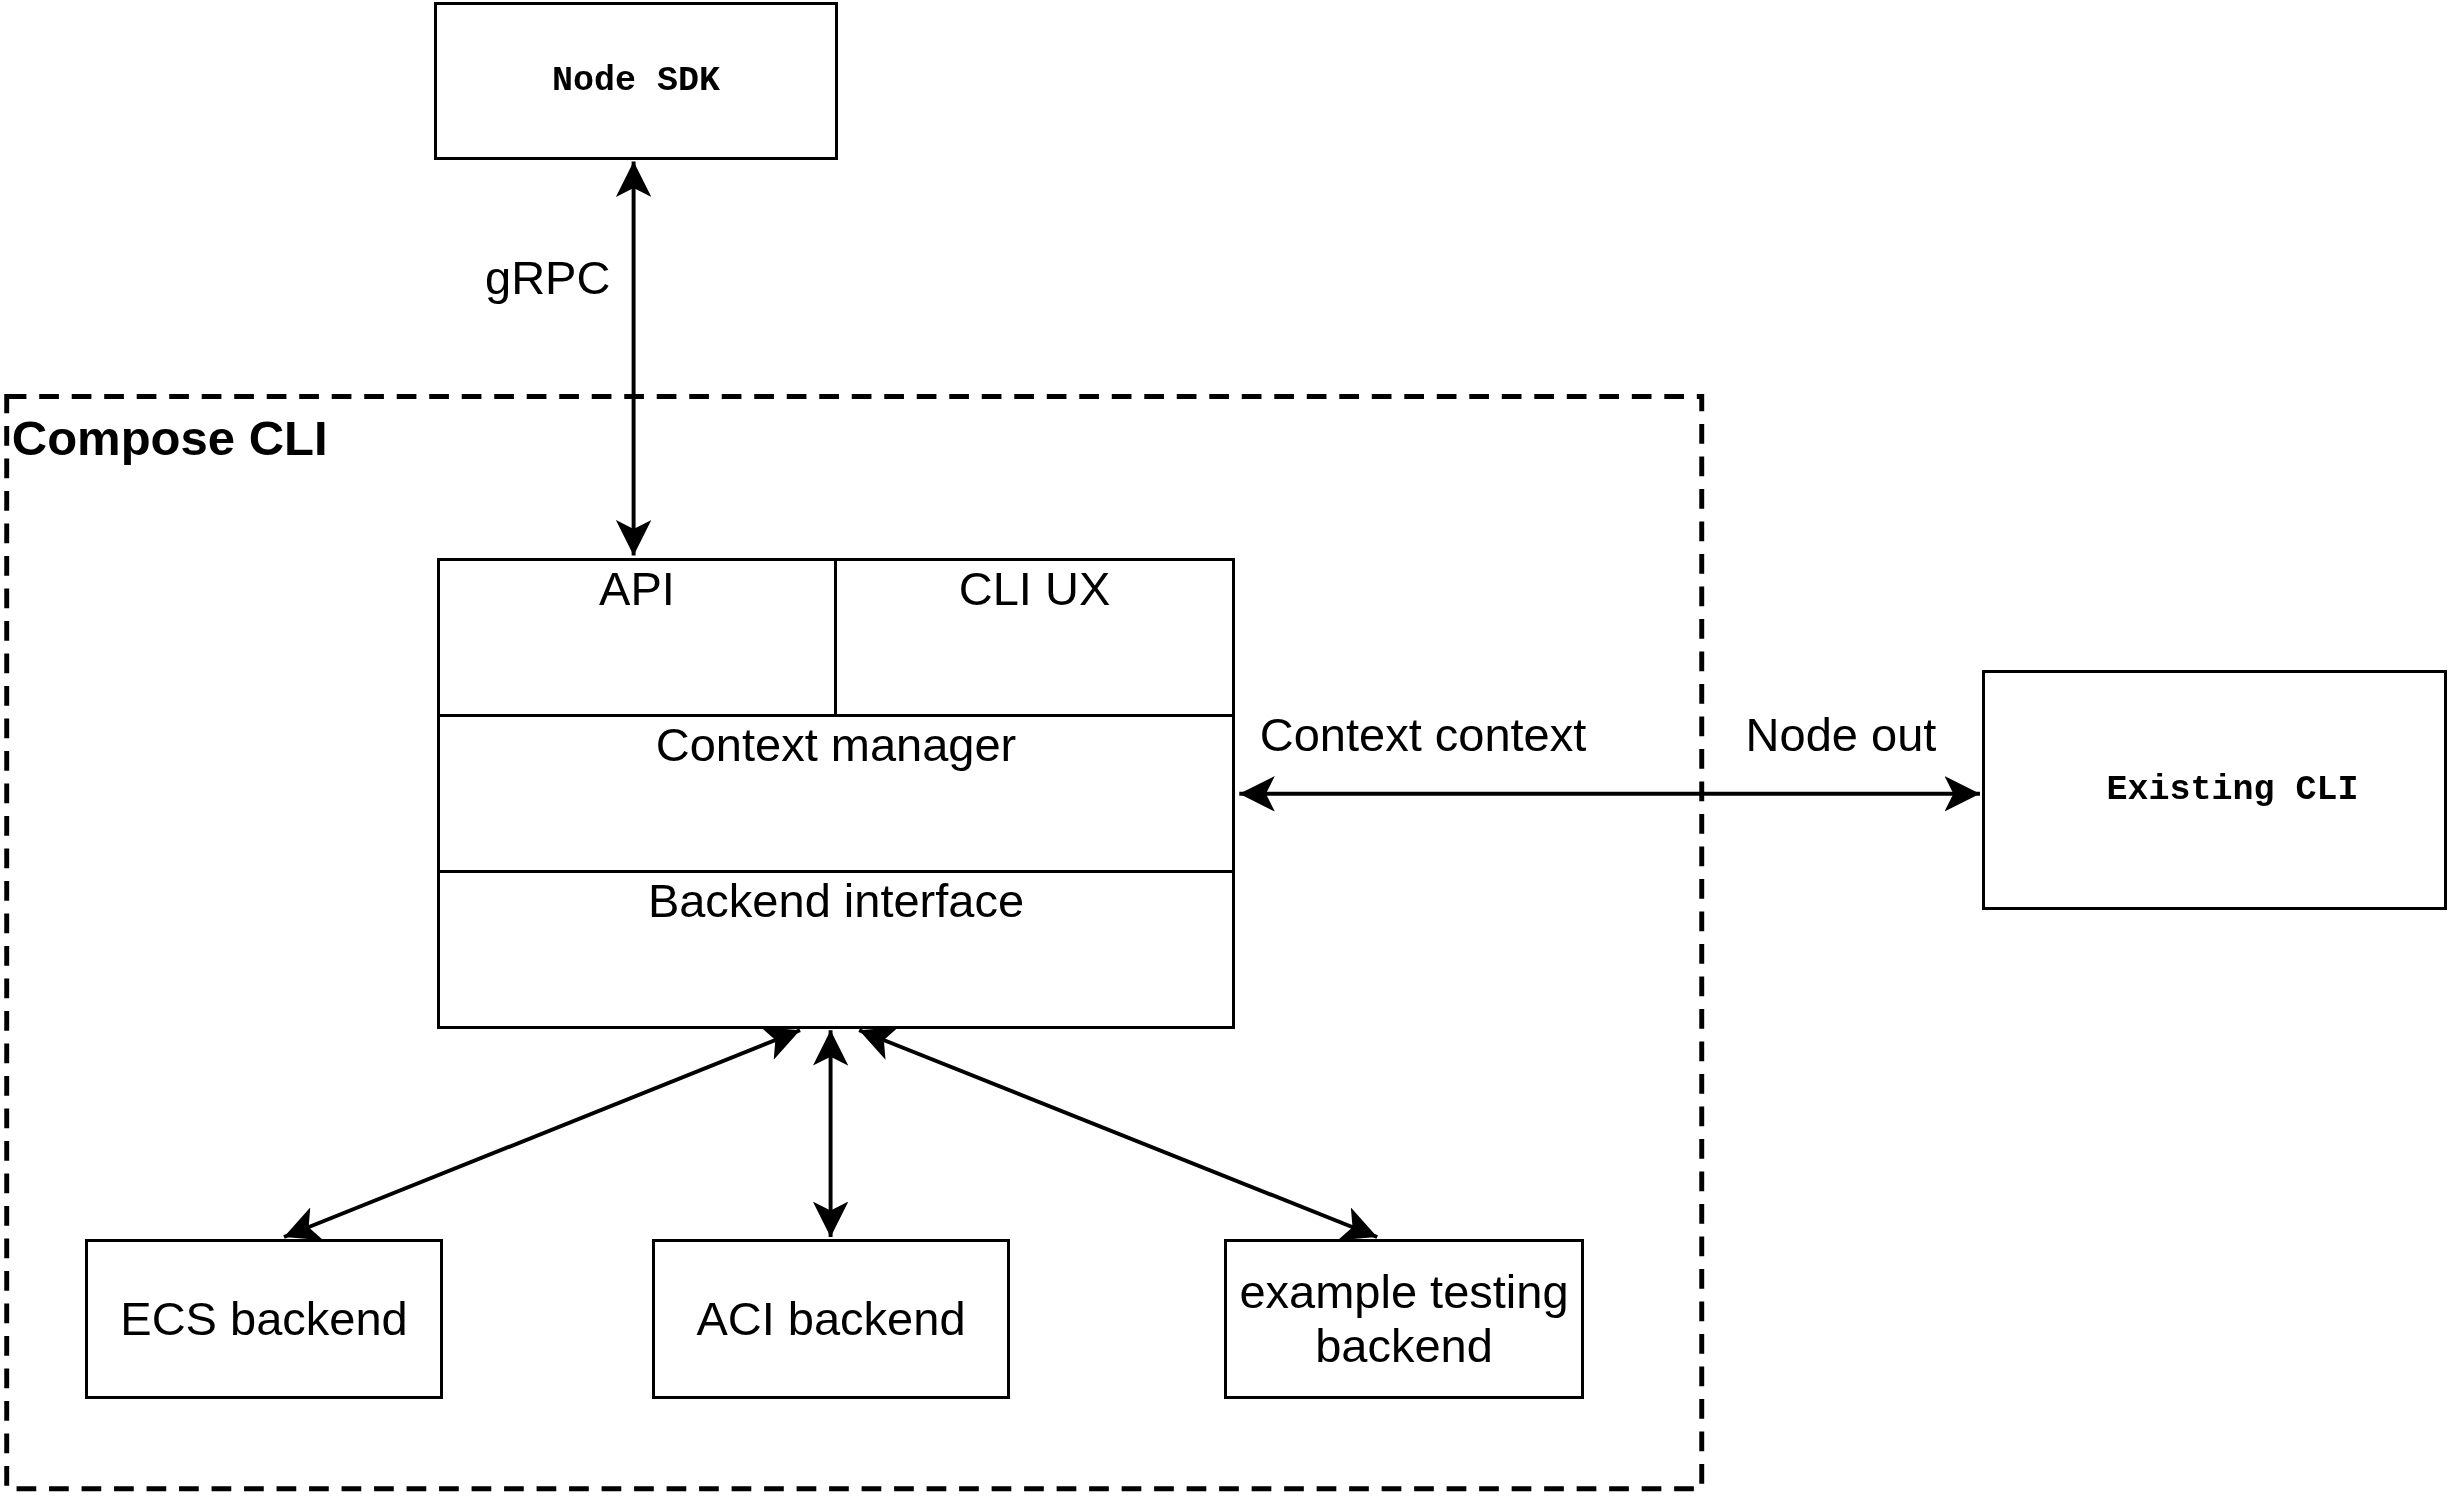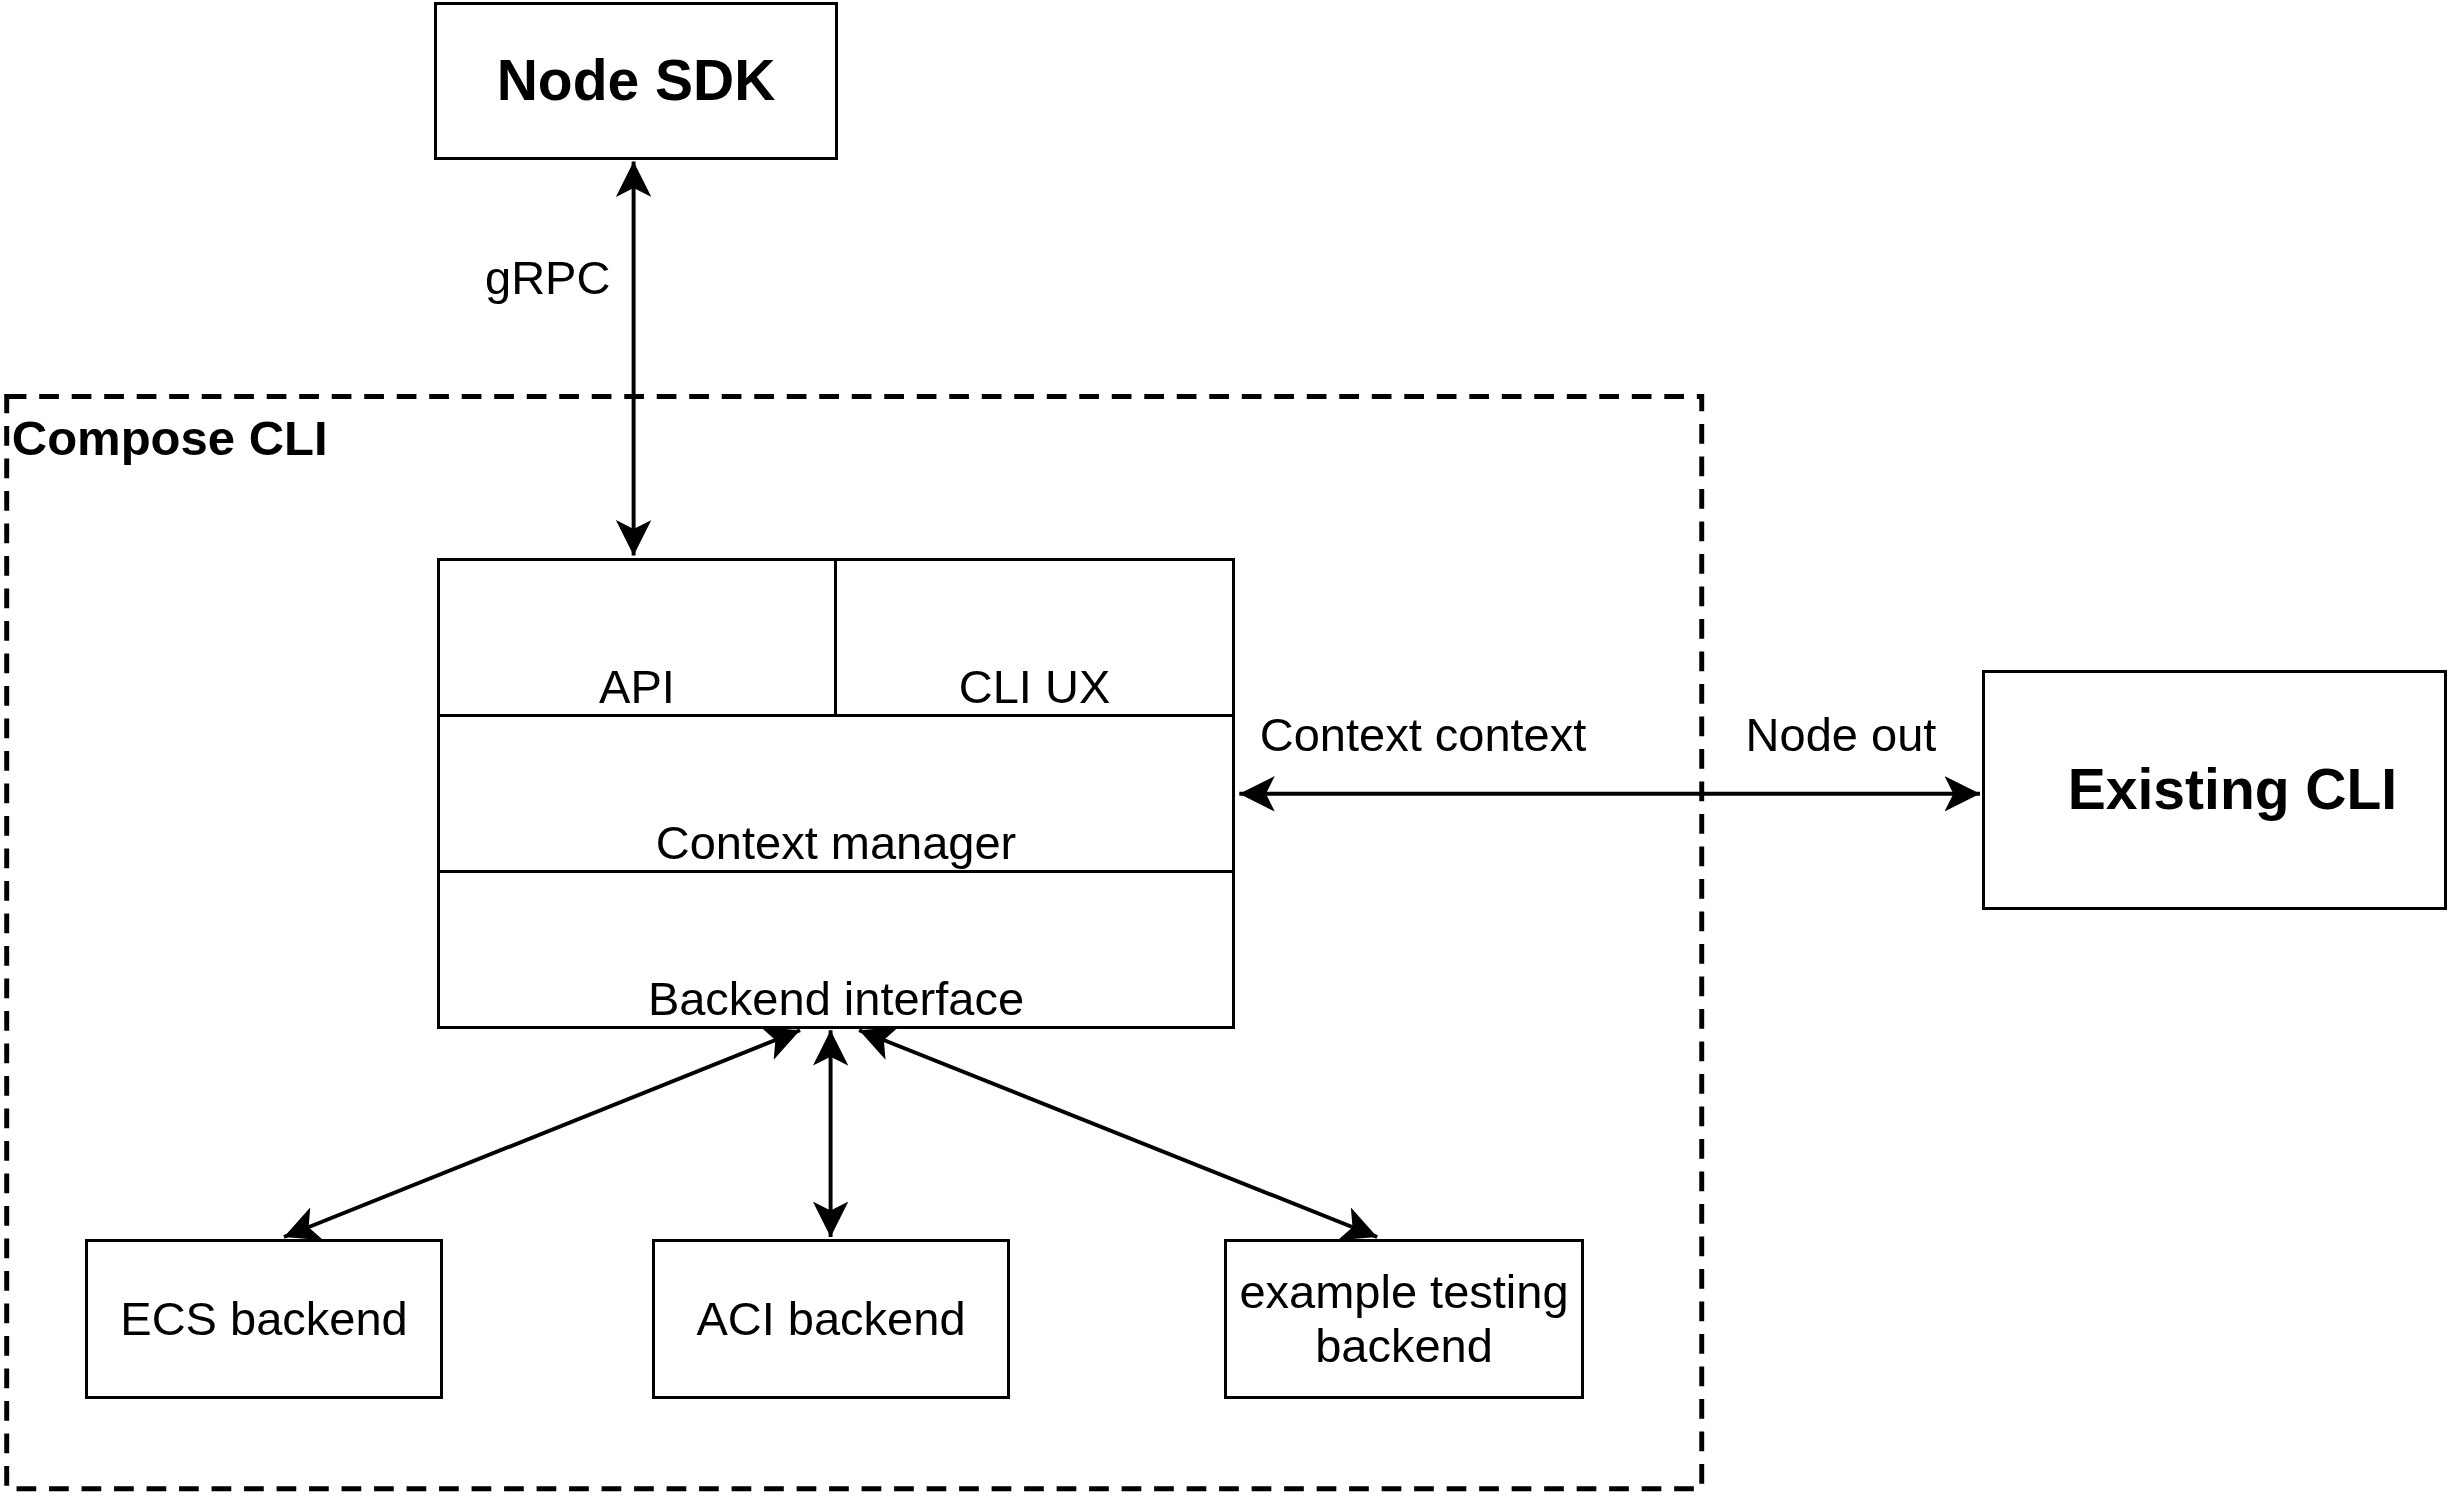--- a/index.html
+++ b/index.html
@@ -17,37 +17,37 @@
     position: absolute;
     background: #ffffff;
     border: 3.9px solid #000000;
     display: flex;
     align-items: center;
     justify-content: center;
     text-align: center;
     font-size: 47px;
     line-height: 1.15;
   }
-  .box.bold { font-weight: bold; font-size: 57px; }
+  .box.bold { font-weight: bold; font-size: 35px; font-family: Liberation Mono, monospace; }
   .box.pad { padding: 0 9.9px; }
 
   .compound {
     position: absolute;
     left: 437px; top: 558px;
     width: 798px; height: 471px;
     background: #ffffff;
     border: 3.9px solid #000000;
     display: flex;
     flex-direction: column;
   }
   .compound .row { flex: 1; display: flex; min-height: 0; }
   .compound .row + .row { border-top: 3.9px solid #000000; }
   .cell {
     display: flex;
-    align-items: flex-end;
+    align-items: flex-start;
     justify-content: center;
     font-size: 47px;
   }
   .cell-api { width: 394px; }
   .cell-cliux { flex: 1; border-left: 3.9px solid #000000; }
   .cell-wide { flex: 1; }
 
   .container-label {
     position: absolute;
     left: 11.8px; top: 410px;

